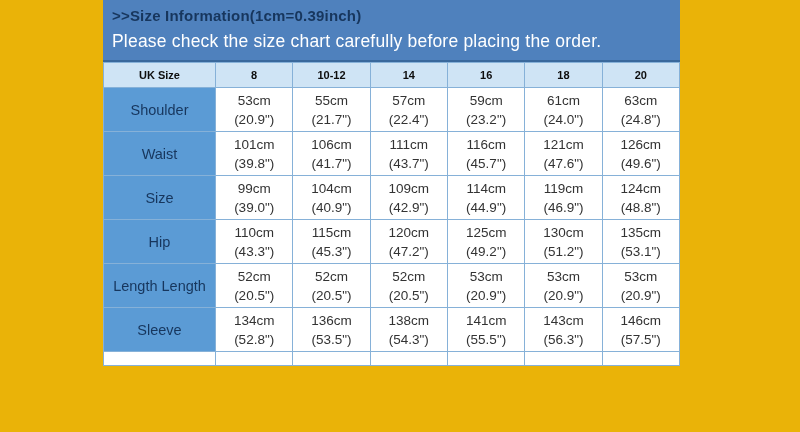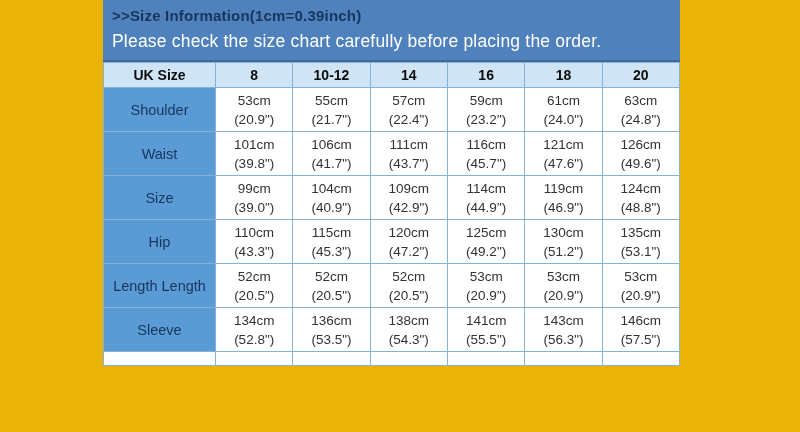--- a/index.html
+++ b/index.html
@@ -57,21 +57,21 @@
     color: #0d0d0d;
     font-weight: bold;
     font-size: 15px;
     height: 50px;
     line-height: 20px;
   }
   tr.conv-row td {
     background: #cfe4f5;
     color: #0d0d0d;
     font-weight: bold;
-    font-size: 14px;
+    font-size: 11px;
     height: 25px;
   }
 
   
   tr.meas-row { height: 44px; }
   td.meas-label {
     background: #5b9bd5;
     color: #17365d;
     font-size: 14.5px;
     font-weight: normal;

